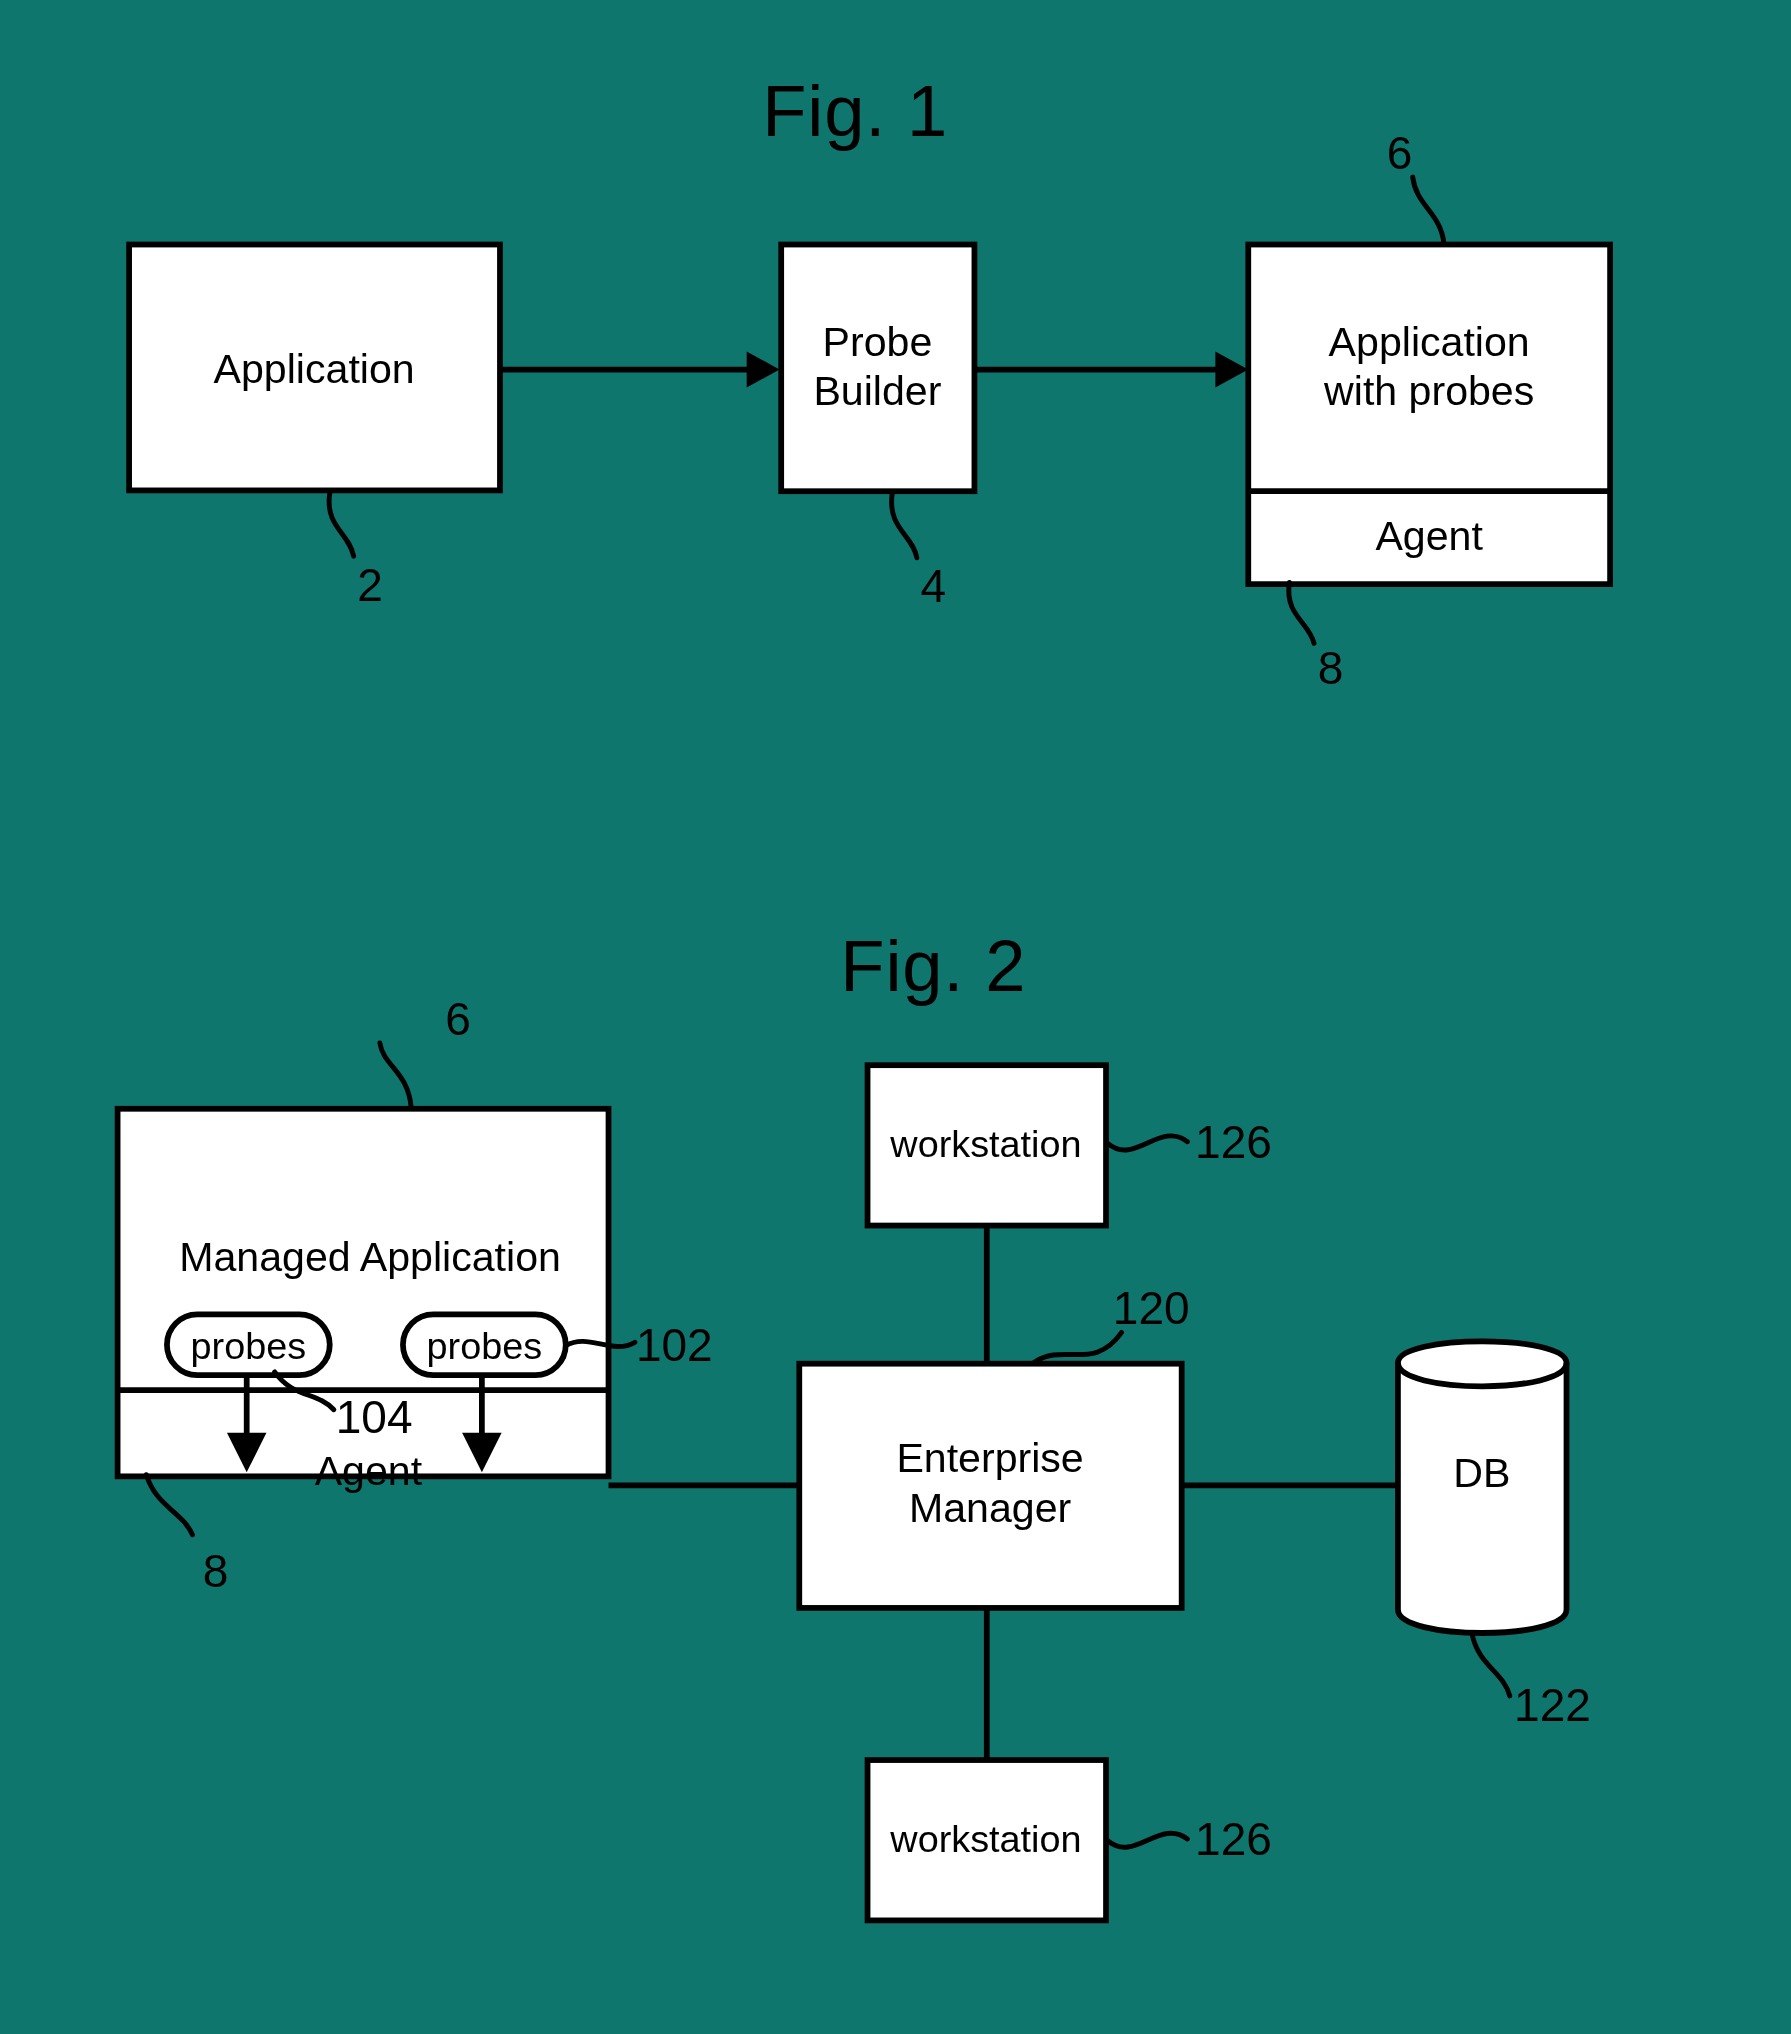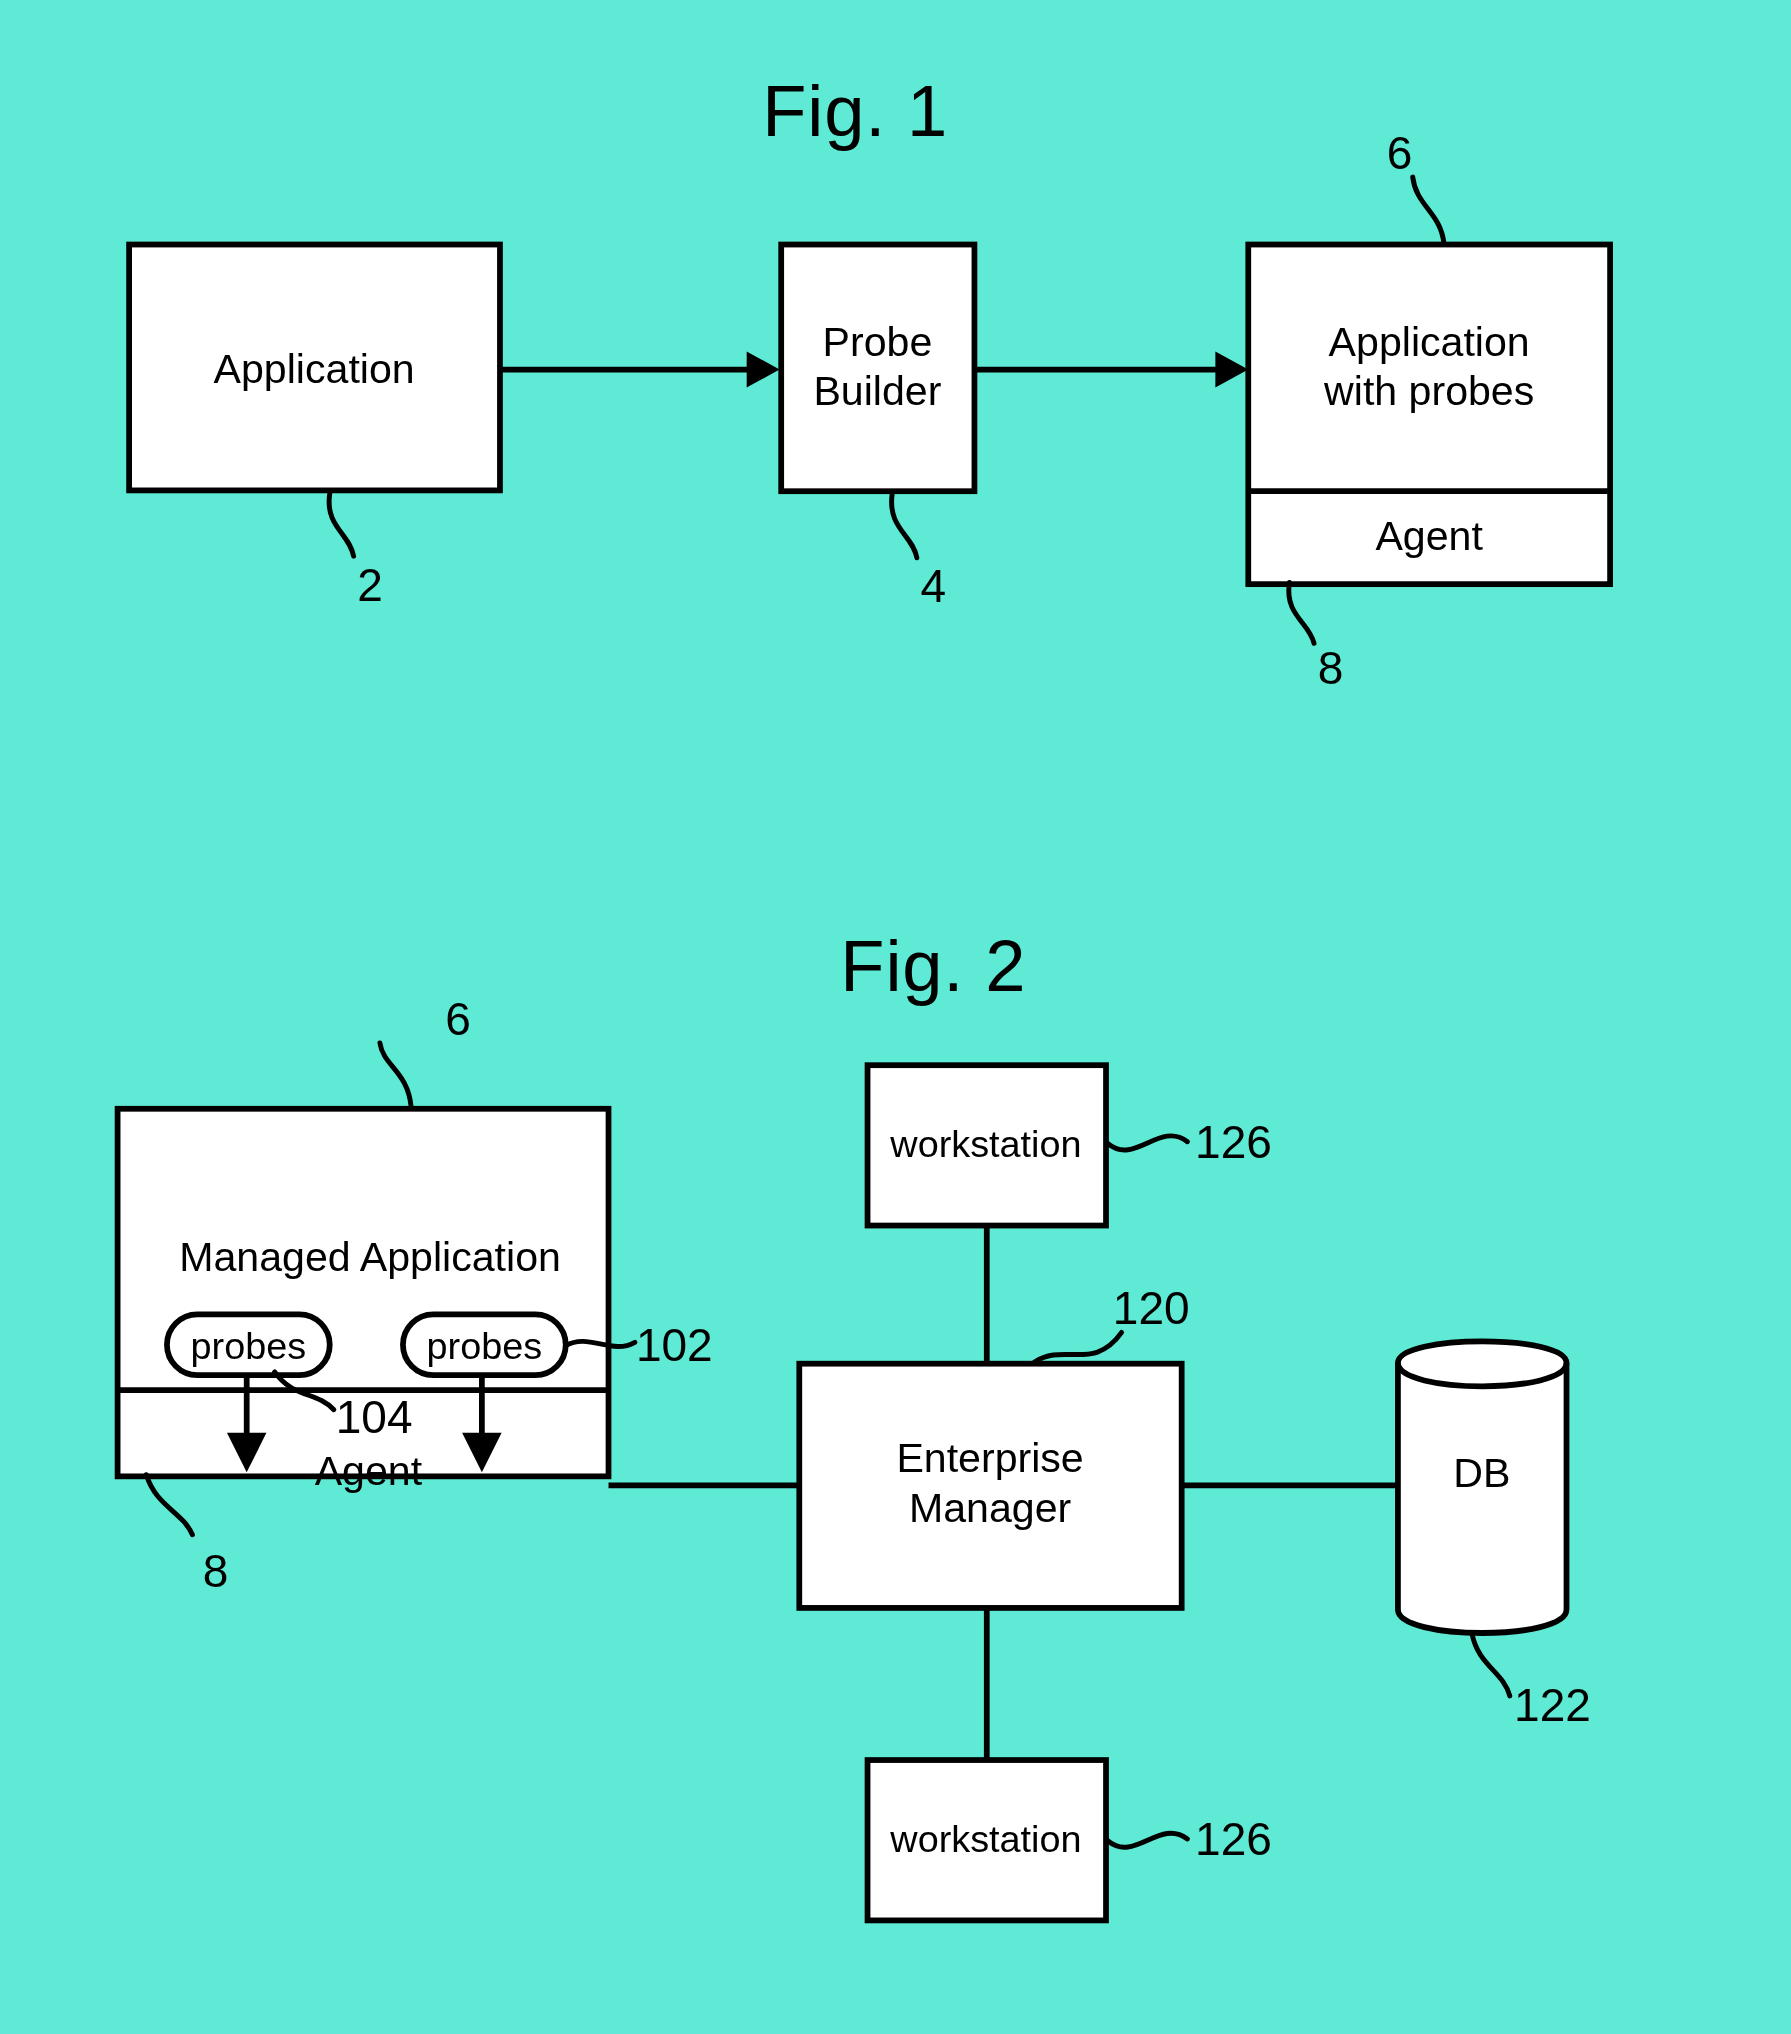--- a/index.html
+++ b/index.html
@@ -9,21 +9,21 @@
     background: #ffffff;
   }
   body {
     font-family: "Liberation Sans", sans-serif;
     color: #000000;
   }
   #page {
     position: relative;
     width: 1791px;
     height: 2035px;
-    background: #5eead4;
+    background: #0f766e;
     overflow: hidden;
   }
   svg.figure-layer {
     position: absolute;
     left: 0;
     top: 0;
     width: 1791px;
     height: 2035px;
   }
   .fig-title {

